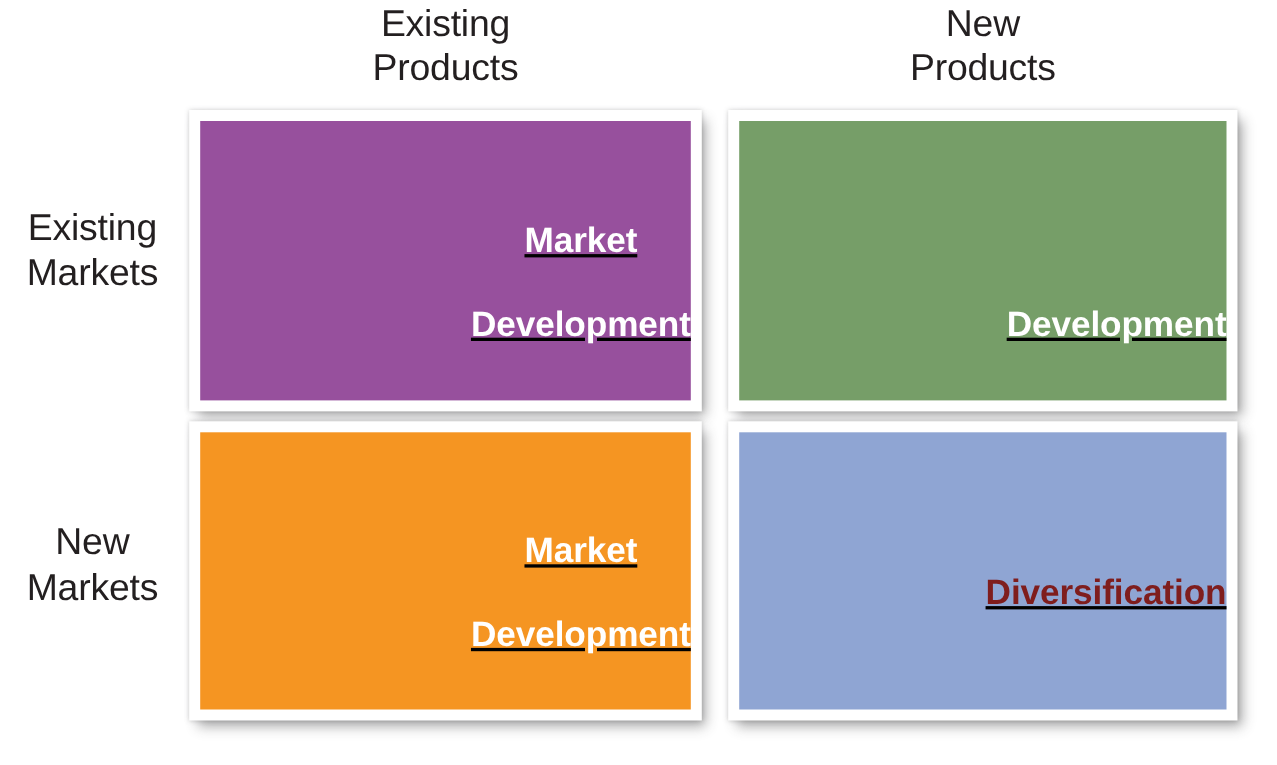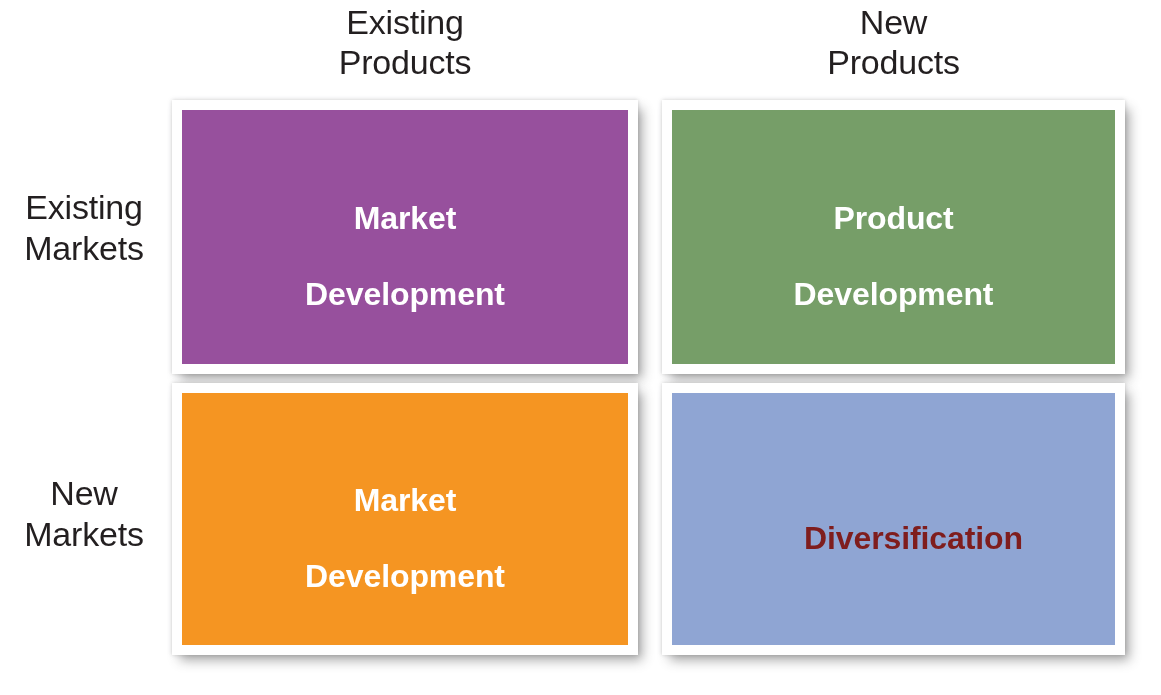--- a/index.html
+++ b/index.html
@@ -70,22 +70,23 @@
     padding: 10px;
     box-shadow: 6px 7px 11px -2px rgba(60,60,62,0.46),
                 0 0 4px rgba(120,120,124,0.35);
   }
   .quadrant .fill {
     width: 100%;
     height: 100%;
     box-sizing: border-box;
     display: flex;
     align-items: center;
-    justify-content: center;
+    justify-content: flex-end;
     text-align: center;
+    text-decoration: underline;
   }
   .quadrant .label {
     font-size: 32px;
     line-height: 38px;
     font-weight: 700;
     color: #ffffff;
     letter-spacing: -0.1px;
     white-space: pre-line;
   }
 
@@ -124,21 +125,21 @@
       <div class="label" style="color: rgb(255, 255, 255);">
         <span>Market</span><br>
         <span>Development</span>
       </div>
     </div>
   </div>
 
   <div class="quadrant" id="quadrant-product-development">
     <div class="fill" style="background-color: rgb(118, 158, 104);">
       <div class="label" style="color: rgb(255, 255, 255);">
-        <span>Product</span><br>
+        <br>
         <span>Development</span>
       </div>
     </div>
   </div>
 
   <div class="quadrant" id="quadrant-market-development">
     <div class="fill" style="background-color: rgb(245, 149, 34);">
       <div class="label" style="color: rgb(255, 255, 255);">
         <span>Market</span><br>
         <span>Development</span>

